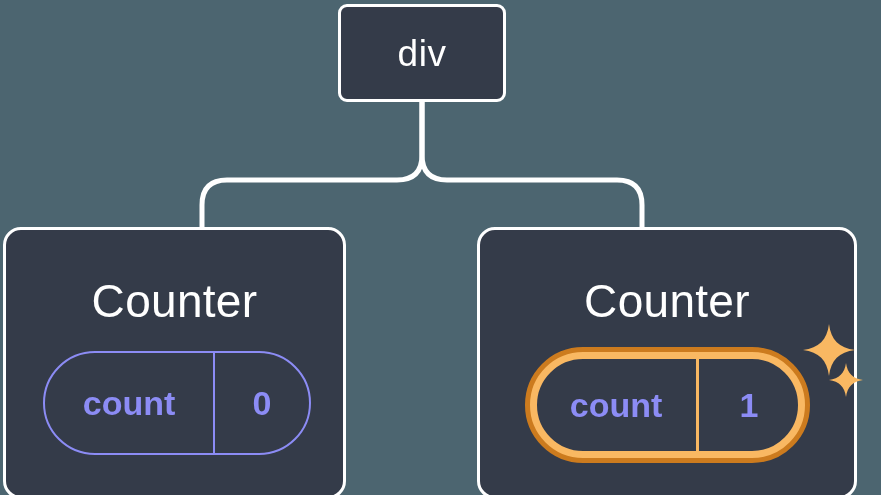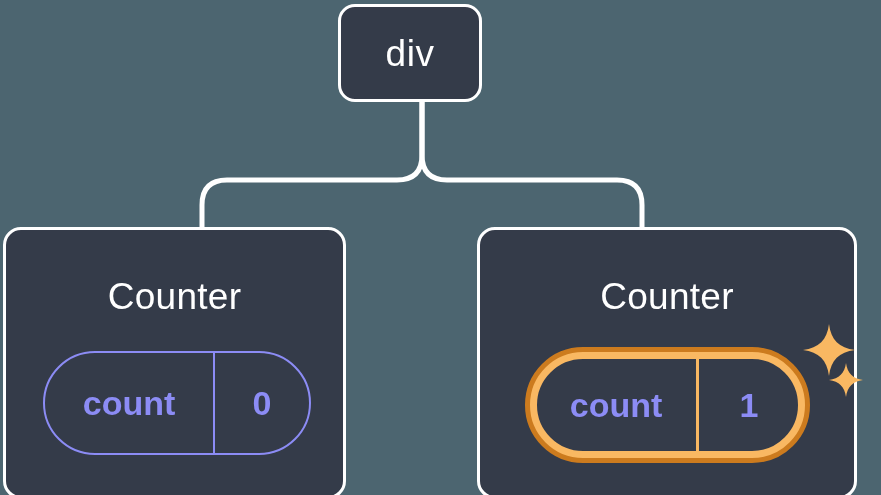--- a/index.html
+++ b/index.html
@@ -27,26 +27,26 @@
     width: 881px;
     height: 495px;
     pointer-events: none;
   }
 
   
   .root-node {
     position: absolute;
     left: 338px;
     top: 4px;
-    width: 144px;
+    width: 168px;
     height: 98px;
     box-sizing: border-box;
     background: #343b49;
     border: 3px solid #ffffff;
-    border-radius: 17px;
+    border-radius: 9px;
     display: flex;
     align-items: center;
     justify-content: center;
   }
   .root-label {
     color: #ffffff;
     font-size: 37px;
     letter-spacing: 0.5px;
     line-height: 1;
   }
@@ -71,21 +71,21 @@
     width: 380px;
     height: 272px;
   }
   .card-title {
     position: absolute;
     left: 0;
     right: 0;
     top: 48px;
     text-align: center;
     color: #ffffff;
-    font-size: 37px;
+    font-size: 46px;
     line-height: 1;
     letter-spacing: 0.3px;
   }
 
   
   .pill {
     position: absolute;
     box-sizing: border-box;
     display: flex;
     align-items: stretch;

